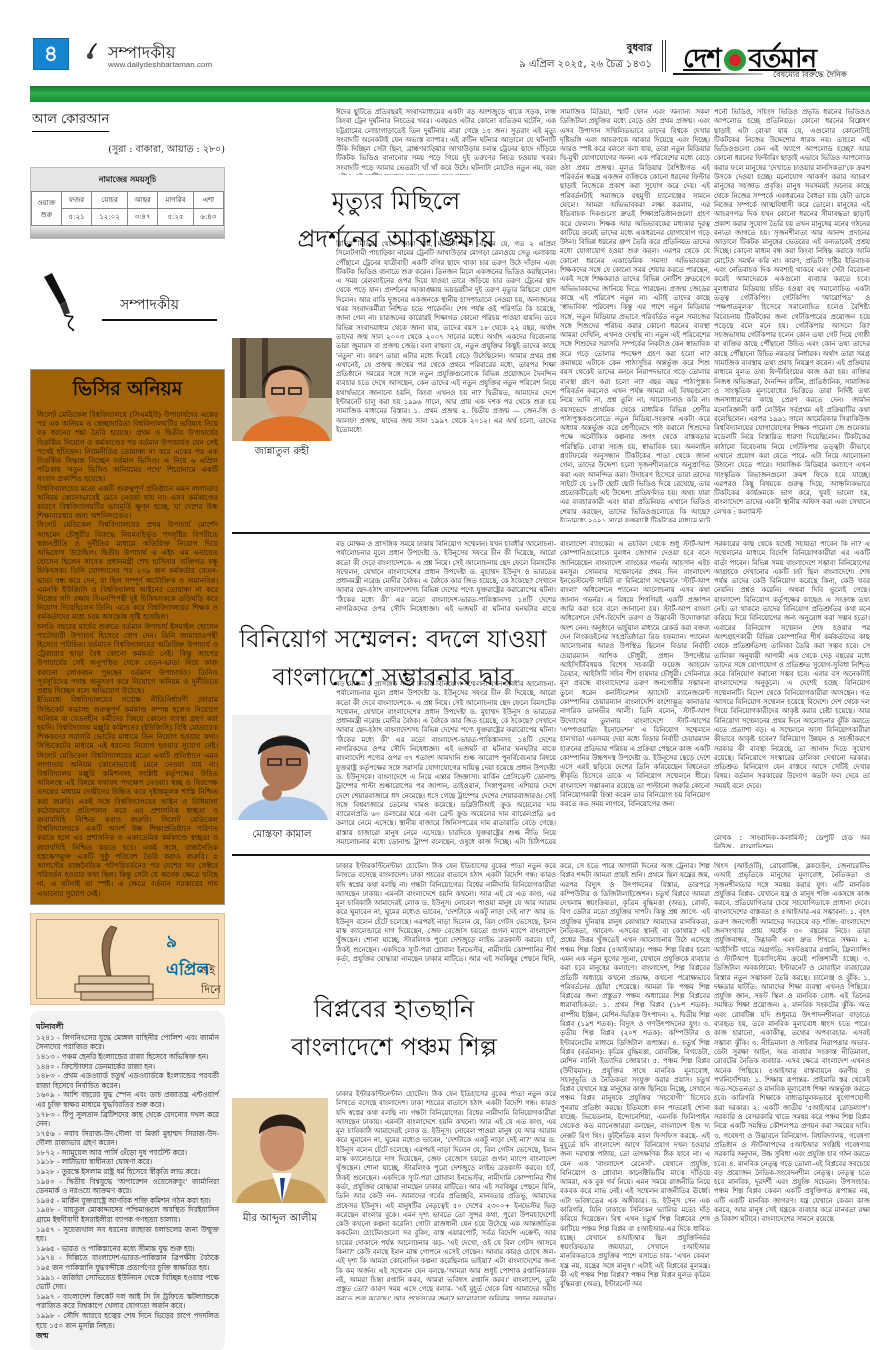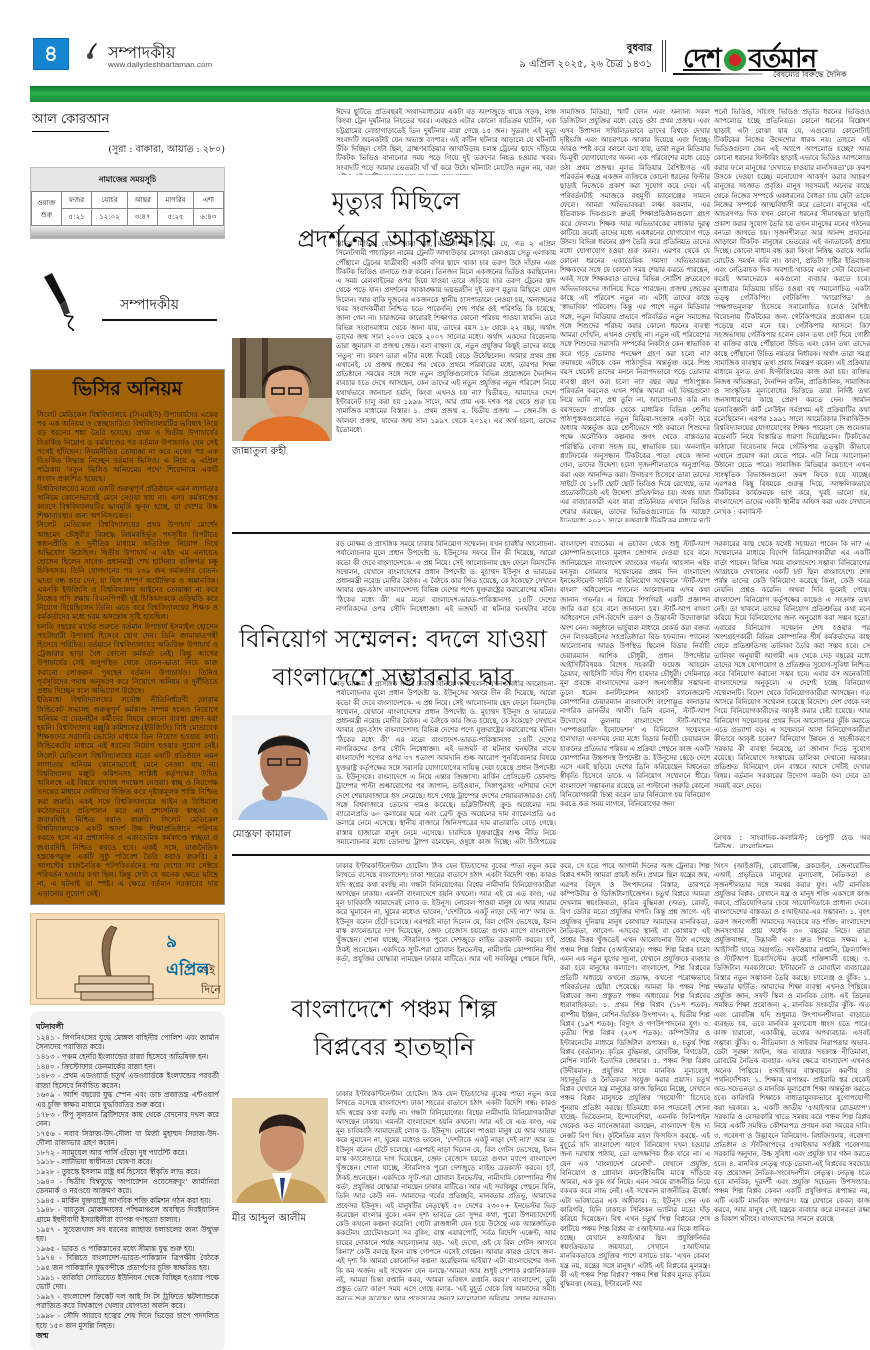--- a/index.html
+++ b/index.html
@@ -57,21 +57,21 @@
 
   .events { margin-top: 6px; background: #f2f2f2; border-radius: 10px; padding: 10px 6px 10px; }
   .events .h { font: bold 7.5px "DejaVu Serif", serif; }
   .events .item { font: 7.2px "DejaVu Serif", serif; line-height: 9.6px; text-align: justify; }
 
   
   .art { position: absolute; }
   .col { position: absolute; font: 6.9px "DejaVu Serif", serif; line-height: 9.3px; text-align: justify; overflow: hidden; }
   .headline { position: absolute; font: 24px "DejaVu Serif", serif; text-align: center; line-height: 38px; color: #0c0c0c; }
   .photo { position: absolute; overflow: hidden; }
-  .byline { position: absolute; font: 10px "DejaVu Serif", serif; text-align: left; }
+  .byline { position: absolute; font: 10px "DejaVu Serif", serif; text-align: center; }
   .hr { position: absolute; height: 2px; background: #111; }
   .hr.fade { background: linear-gradient(90deg, #111 0%, #111 70%, #777 100%); }
 </style>
 </head>
 <body>
 
 <header class="masthead">
   <div class="page-num">৪</div>
   <div class="section-brand">
     <svg class="quill" viewBox="0 0 12 18">
@@ -234,22 +234,22 @@
   <div class="col" style="left:336px;top:680px;width:220px;height:166px;">বড় মোক্ষম ও প্রাসঙ্গিক সময়ে ঢাকায় বিনিয়োগ সম্মেলন। যখন হাবধীর আলোচনা-পর্যালোচনার মূলে প্রধান উপদেষ্টা ড. ইউনূসের সফরে চীন কী দিয়েছে, আরো কতো কী দেবে বাংলাদেশকে- এ প্রশ্ন নিয়ে। সেই আলোচনায় ছেদ ফেলে বিমসটেক সম্মেলন, যেখানে বাংলাদেশের প্রধান উপদেষ্টা ড. মুহাম্মদ ইউনূস ও ভারতের প্রধানমন্ত্রী নরেন্দ্র মোদীর বৈঠক। এ বৈঠকে কার জিত হয়েছে, কে ঠকেছে? সেখানে আবার ছেদ-হঠাৎ বাংলাদেশসহ বিভিন্ন দেশের পণ্যে যুক্তরাষ্ট্রের করারোপের ঘটনা। 'ঠিকের মধ্যে কী' এর মতো বাংলাদেশ-ভারত-পাকিস্তানসহ ১৪টি দেশের নাগরিকদের ওপর সৌদি নিষেধাজ্ঞা। এই ভজঘট বা ঘটনার ঘনঘটার মাঝে বাংলাদেশি পণ্যের ওপর ৩৭ শতাংশ আমদানি শুল্ক আরোপ পুনর্বিবেচনার বিষয়ে যুক্তরাষ্ট্র কর্তৃপক্ষের সঙ্গে সরাসরি যোগাযোগের দায়িত্ব দেয়া হয়েছে প্রধান উপদেষ্টা ড. ইউনূসকে। বাংলাদেশে এ নিয়ে এন্তার জিজ্ঞাসা। মার্কিন প্রেসিডেন্ট ডোনাল্ড ট্রাম্পের পাল্টা শুল্কারোপের পর জাপান, তাইওয়ান, সিঙ্গাপুরসহ এশিয়ার দেশে দেশে শেয়ারবাজারে ধস নেমেছে। ধসে গেছে ট্রাম্পের দেশের শেয়ারবাজারও। সেই সঙ্গে বিশ্ববাজারে তেলের দামও কমেছে। ডব্লিউটিআই ক্রুড অয়েলের দাম ব্যারেলপ্রতি ৬০ ডলারের ঘরে এবং ব্রেন্ট ক্রুড অয়েলের দাম ব্যারেলপ্রতি ৬৫ ডলারে নেমে এসেছে। স্থানীয় বাজারে জিনিসপত্রের দাম রাতারাতি বেড়ে গেছে। রাস্তায় হাজারো মানুষ নেমে এসেছে। চারদিকে যুক্তরাষ্ট্রের শুল্ক নীতি নিয়ে সমালোচনার মধ্যে ডোনাল্ড ট্রাম্প বলেছেন, ওষুধে কাজ দিচ্ছে। এটা চিঠিপত্রের যুগ নয়, এখন টেলিফোন-ইমেইলের যুগ। ৫০টার মতো দেশ ট্রাম্পের সাথে কথা বলতে লাইনে দাঁড়িয়ে গেছে। ভিয়েতনাম, ইতালী এরইমধ্যে কথা বলে ফেলেছে। বিশ্বময় কঠিন এ সময়েই ঢাকায় বিনিয়োগ সম্মেলন। নতুন উদ্যোক্তাদের সহায়তা করতে ৮০০ থেকে ৯০০ কোটি টাকার বিশেষ তহবিল গঠনের উদ্যোগ</div>
   <div class="col" style="left:560px;top:540px;width:150px;height:306px;">বাংলাদেশ ব্যাংকের। এ তহবিল থেকে শুধু স্টার্ট-আপ কোম্পানিগুলোকে মূলধন জোগান দেওয়া হবে বলে জানিয়েছেন বাংলাদেশ ব্যাংকের গভর্নর আহসান এইচ মনসুর। সোমবার সম্মেলনের প্রথম দিন বাংলাদেশ ইনভেস্টমেন্ট সামিট বা বিনিয়োগ সম্মেলনে 'স্টার্ট-আপ বাংলা' অধিবেশনে প্যানেল আলোচনায় এসব কথা জানান গভর্নর। এ বিষয়ে শিগগিরই একটি প্রজ্ঞাপন জারি করা হবে বলে জানানো হয়। স্টার্ট-আপ বাংলা অধিবেশনে দেশি-বিদেশি তরুণ ও উদ্ভাবনী উদ্যোক্তারা অংশ নেন। অনুষ্ঠানে ভার্চুয়াল মাধ্যমে রেকর্ড করা বক্তব্য দেন লিংকডইনের সহপ্রতিষ্ঠাতা রিড হফম্যান। প্যানেল আলোচনায় আরও উপস্থিত ছিলেন বিডার নির্বাহী চেয়ারম্যান আশিক চৌধুরী, প্রধান উপদেষ্টার আইসিটিবিষয়ক বিশেষ সহকারী ফয়েজ আহমেদ তৈয়্যব, আইসিটি সচিব শীশ হায়দার চৌধুরী। সেমিনারে মূল প্রবন্ধে বাংলাদেশের তরুণ জনগোষ্ঠীর সম্ভাবনা তুলে ধরেন কনস্টিলেশন অ্যাসেট ম্যানেজমেন্ট কোম্পানির চেয়ারম্যান বাংলাদেশি বংশোদ্ভূত কানাডার নাগরিক তানভীর আলী। তিনি বলেন, স্টার্ট-আপ উদ্যোগের তুলনায় বাংলাদেশে স্টার্ট-আপের 'এম্পাওয়ারিং ইনোভেশন' এ বিনিয়োগ সম্মেলনে হালখাতা একসময় দেয়া মধ্যে বিডার নির্বাহী চেয়ারম্যান হারুনের প্রতিভার পরিচয় এ প্রক্রিয়া পেছনে কাজ একটি কোম্পানির উচ্চপদস্থ উপদেষ্টা ড. ইউনূসের ছেড়ে দেশে এসে এরই ছড়িয়ে দেশের তিনি করিয়েছেন বিশ্বনেতা স্বীকৃতি হিসেবে তাকে এ বিনিয়োগ সম্মেলনে ধীরে। বাংলাদেশ সম্ভাবনার রয়েছে তা পাল্টানো জরুরি কোনো বিনিয়োগকারী চিন্তা করেন তার বিনিয়োগ হয় বিনিয়োগ করতে কত সময় লাগবে, বিনিয়োগের জন্য</div>
   <div class="col" style="left:714px;top:540px;width:156px;height:294px;">সরকারের কাছ থেকে যথেষ্ট সহায়তা পাবেন কি না? এ সম্মেলনের মাধ্যমে বিদেশি বিনিয়োগকারীরা এর একটি বার্তা পাবেন। বিভিন্ন সময় বাংলাদেশে সম্ভাব্য বিনিয়োগের আগ্রহকে দেখানোর একটি চর্চা ছিল বাংলাদেশে। শেষ পর্যন্ত তাদের কেউ বিনিয়োগ করেছে কিনা, কেউ খবর নেয়নি। প্রশ্নও করেনি। অথবা দিবি ভুলেই গেছে। বাংলাদেশ বিনিয়োগ কর্তৃপক্ষের কাছেও এ সংক্রান্ত তথ্য নেই। তা থাকলে তাদের বিনিয়োগ প্রতিশ্রুতির কথা মনে করিয়ে দিয়ে বিনিয়োগের জন্য অনুরোধ করা সম্ভব হতো। এবারের বিনিয়োগ সম্মেলন শেষ হওয়ার পর অংশগ্রহণকারী বিভিন্ন কোম্পানির শীর্ষ কর্মকর্তাদের কাছ থেকে প্রতিশ্রুতিসহ তালিকা তৈরি করা সম্ভব হবে। সে তালিকা অনুযায়ী আগামী এক থেকে দেড় বছরের মধ্যে তাদের সঙ্গে যোগাযোগ ও প্রতিশ্রুত সুযোগ-সুবিধা নিশ্চিত করে বিনিয়োগ করানো সম্ভব হবে। এবার বস অনেকটাই বাংলাদেশের অনুকূলে। এ দেশেই হচ্ছে বিনিয়োগ সম্মেলনটি। বিদেশ থেকে বিনিয়োগকারীরা আসছেন। গত আসরে বিনিয়োগ সম্মেলন হয়েছে বিদেশে। দেশ থেকে দল গিয়ে বিনিয়োগকারীদের আকৃষ্ট করার চেষ্টা হয়েছে। আর বিনিয়োগ সম্মেলনের প্রথম দিনে আলোচনার ঝুঁকি কমাতে এতে প্রত্যাশা বড়। এ সম্মেলনে আসা বিনিয়োগকারীরা কীভাবে আকৃষ্ট হবেন? বিনিয়োগ উন্নয়ন ও সহজীকরণে সরকার কী ব্যবস্থা নিয়েছে, তা জানান দিতে সুযোগ রয়েছে। বিনিয়োগে সংস্কারের তালিকা দেখানো দরকার। প্রতিশ্রুত বিনিয়োগ যেন বাস্তবে আসে সেটিই দেখার বিষয়। বর্তমান সরকারের উদ্যোগ কতটা ফল দেবে তা সময়ই বলে দেবে।</div>
   <div class="col" style="left:714px;top:834px;width:156px;height:14px;font-family:Liberation Mono, monospace;">লেখক : সাংবাদিক-কলামিস্ট; ডেপুটি হেড অব নিউজ, বাংলাভিশন।</div>
 </section>
 <div class="hr fade" style="left:232px;top:854px;width:638px;"></div>
 
 <section class="art">
   <div class="col" style="left:336px;top:862px;width:220px;height:102px;">ঢাকার ইন্টারকন্টিনেন্টাল হোটেল। ঠিক যেন ইতিহাসের বুকের পাতা নতুন করে লিখতে বসেছে বাংলাদেশ। ঢাকা শহরের বাতাসে হঠাৎ একটা বিদেশি গন্ধ। কারও যদি স্বপ্নের কথা বলছি না। গন্ধটা বিনিয়োগের। বিশ্বের নামীদামি বিনিয়োগকারীরা আসছেন ঢাকায়। এমনটা বাংলাদেশে হয়নি কখনো। আর এই যে এত কাণ্ড, এর মূল চাবিকাঠি আমাদেরই লোক ড. ইউনূস। নোবেল পাওয়া মানুষ যে আর আরাম করে ঘুমাবেন না, ঘুমের মধ্যেও ভাবেন, 'দেশটাকে একটু নাড়া দেই না?' আর ড. ইউনূস বলেন হেঁটে চলেছে। এরপরই নাড়া দিলেন যে, বিল গেটস ভেসেছে, ইলন মাস্ক ক্যালেন্ডারে দাগ দিয়েছেন, জেফ বেজোস হয়তো গুগল ম্যাপে বাংলাদেশ খুঁজছেন। শোনা যাচ্ছে, স্টারলিংক পুরো দেশজুড়ে লাইভ ব্রডকাস্ট করবে। হ্যাঁ, ঠিকই শুনেছেন। একদিকে স্যুট-পরা গ্লোবাল ইনভেস্টর, নামীদামি কোম্পানির শীর্ষ কর্তা, প্রযুক্তির যোদ্ধারা নামছেন ঢাকার মাটিতে। আর এই সবকিছুর পেছনে যিনি, তিনি আর কেউ নন- আমাদের গর্বের প্রতিচ্ছবি, মানবতার প্রতিভূ, আমাদের প্রফেসর ইউনূস। এই মানুষটির নেতৃত্বেই ৫০ দেশের ২৩০০+ ইনভেস্টর ভিড় করেছেন বাংলার বুকে। এমন দৃশ্য ভাবতে তো সুন্দর কথা, পুরো উপমহাদেশেই কেউ কখনো কল্পনা করেনি! গোটা রাজধানী যেন হয়ে উঠেছে এক আন্তর্জাতিক ককটেল। হোটেলগুলো সব বুকিং, বাস্ত এয়ারপোর্ট, সর্বত্র বিদেশি এক্সেন্ট, আর চায়ের দোকানে পর্যন্ত আলোচনার ঝড়- 'এই দেখো, ওই যে বিল গেটস আসবে কিনা?' কেউ বলছে ইলন মাস্ক গোপনে এসেই গেছেন। আবার কারও চোখে জল- এই দৃশ্য কি আমরা কোনোদিন কল্পনা করেছিলাম ভাইয়া? এটা বাংলাদেশের জন্য কি কম অর্জন। এই সম্মেলন যেন বলছে-'আমরা আর শুধুই পোশাক রপ্তানিকারক নই, আমরা চিন্তা রপ্তানি করব, আমরা ভবিষ্যৎ রপ্তানি করব।' বাংলাদেশ, তুমি প্রস্তুত তো? কারণ সময় এসে গেছে বলার- 'এই মুহূর্ত থেকে বিশ্ব আমাদের সমীহ করতে শুরু করেছে।' আর প্রফেসরের জন্য? ভালোবাসা অবিরাম, সম্মান অফুরান। কারণ তিনিই দেখিয়েছেন-স্বপ্ন শুধু দেখা নয়, সেটা বাস্তবেও টেনে আনা যায়। আমাদের আর থামিয়ে রাখার সাধ্য কার। আমরা এখন এমন এক জাতি-যাদের শহরে ইলন মাস্ক লাইভ দেয়, আর চায়ের দোকানে 'স্টারলিঙ্ক আসলে কী?' এই নিয়েই তর্ক! সব শেষে একটাই কথা- যারা এখনো বলেন, 'এই দেশে কিছুই হবে না'- তাদের বলুন, ঢাকার বাতাস এবার গন্ধ ছড়াচ্ছে 'ডলারের'। আর আমরা? আমরা তো সেই ইউনূসের ছায়াতলে দাঁড়িয়ে, বলি- 'বদলে যাও বাংলাদেশ, জয় হোক ভবিষ্যতের।' সুতরাং ভাই ও বোনেরা, কিল শিখুন, কাগজ-কলম রেডি রাখুন, কারণ আগামীকাল হয়তো আপনার বাসার পাশেই বসবে '৫জির হাব'। আর পাশের বাড়ির রাস্তু, যে কিনা মোবাইলে সারাই</div>
   <div class="headline" style="left:236px;top:990px;width:316px;">
+    <div>বিপ্লবের হাতছানি</div>
     <div>বাংলাদেশে পঞ্চম শিল্প</div>
-    <div>বিপ্লবের হাতছানি</div>
   </div>
   <div class="photo" style="left:232px;top:1098px;width:96px;height:105px;">
     <svg width="96" height="105" viewBox="0 0 96 105">
       <rect width="96" height="105" fill="#e4cfa6"></rect>
       <ellipse cx="50" cy="46" rx="22" ry="27" fill="#c98e6c"></ellipse>
       <path d="M27 36 C27 10 74 10 74 36 C66 26 40 24 27 36Z" fill="#2a1e18"></path>
       <path d="M4 105 C12 72 88 72 94 105 Z" fill="#c8a05c"></path>
       <path d="M40 75 L50 105 L60 75 Z" fill="#fff"></path>
       <path d="M48 80 L50 105 L53 80 Z" fill="#1d3f8a"></path>
     </svg>

